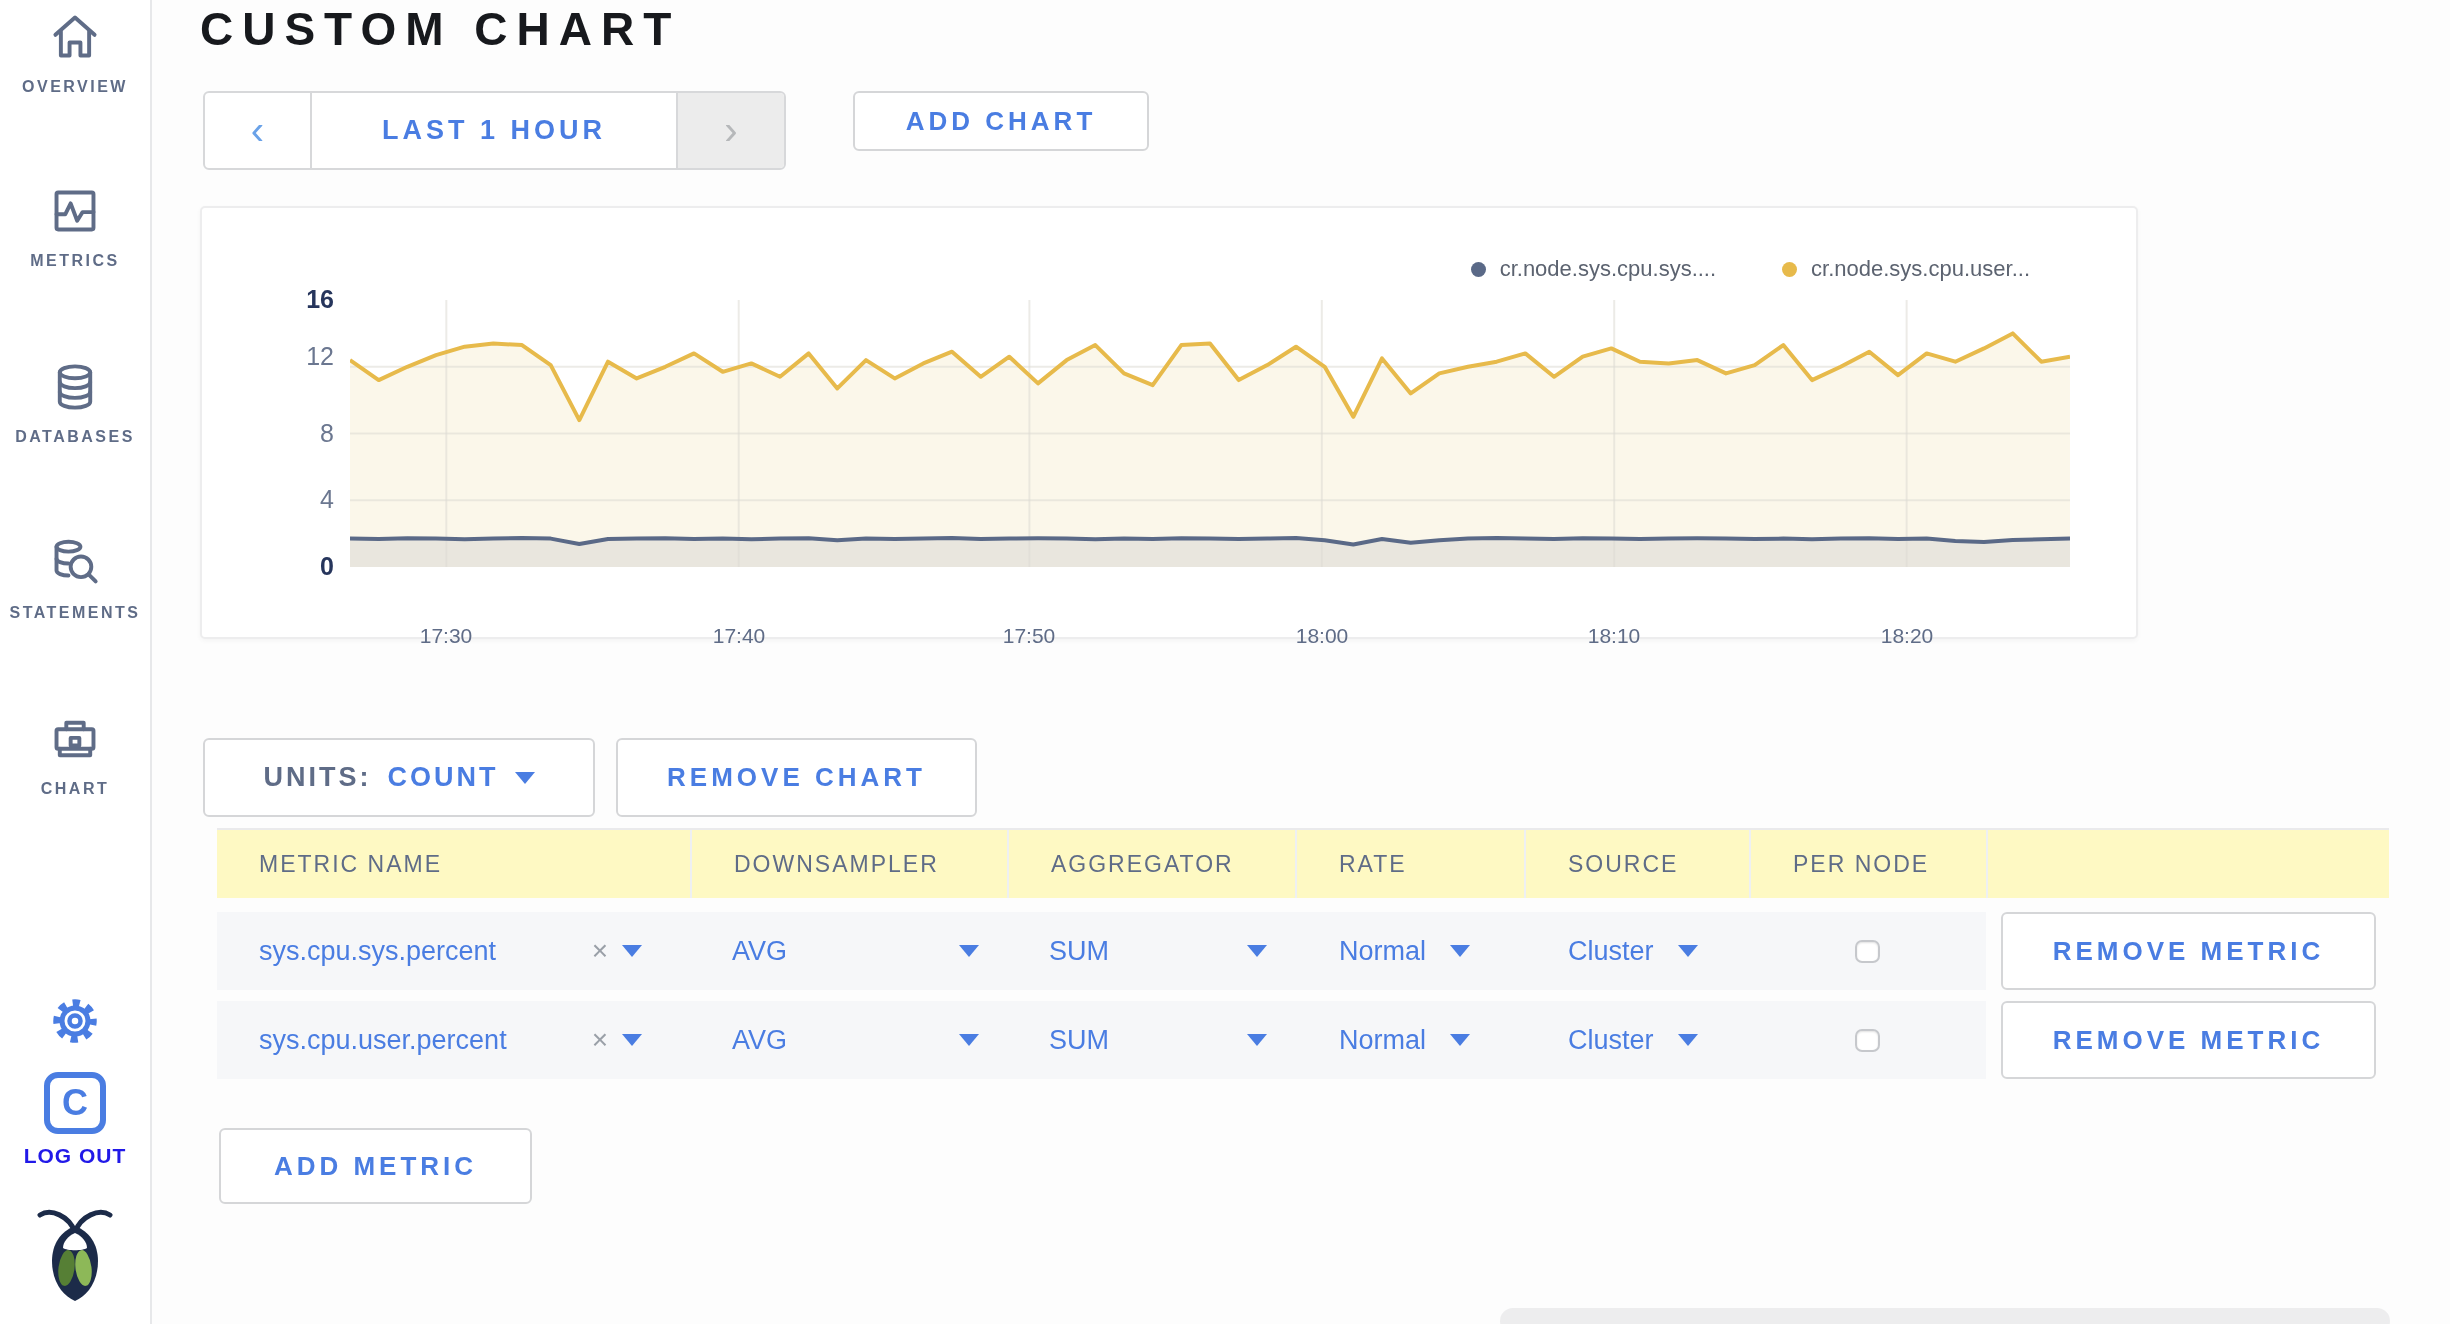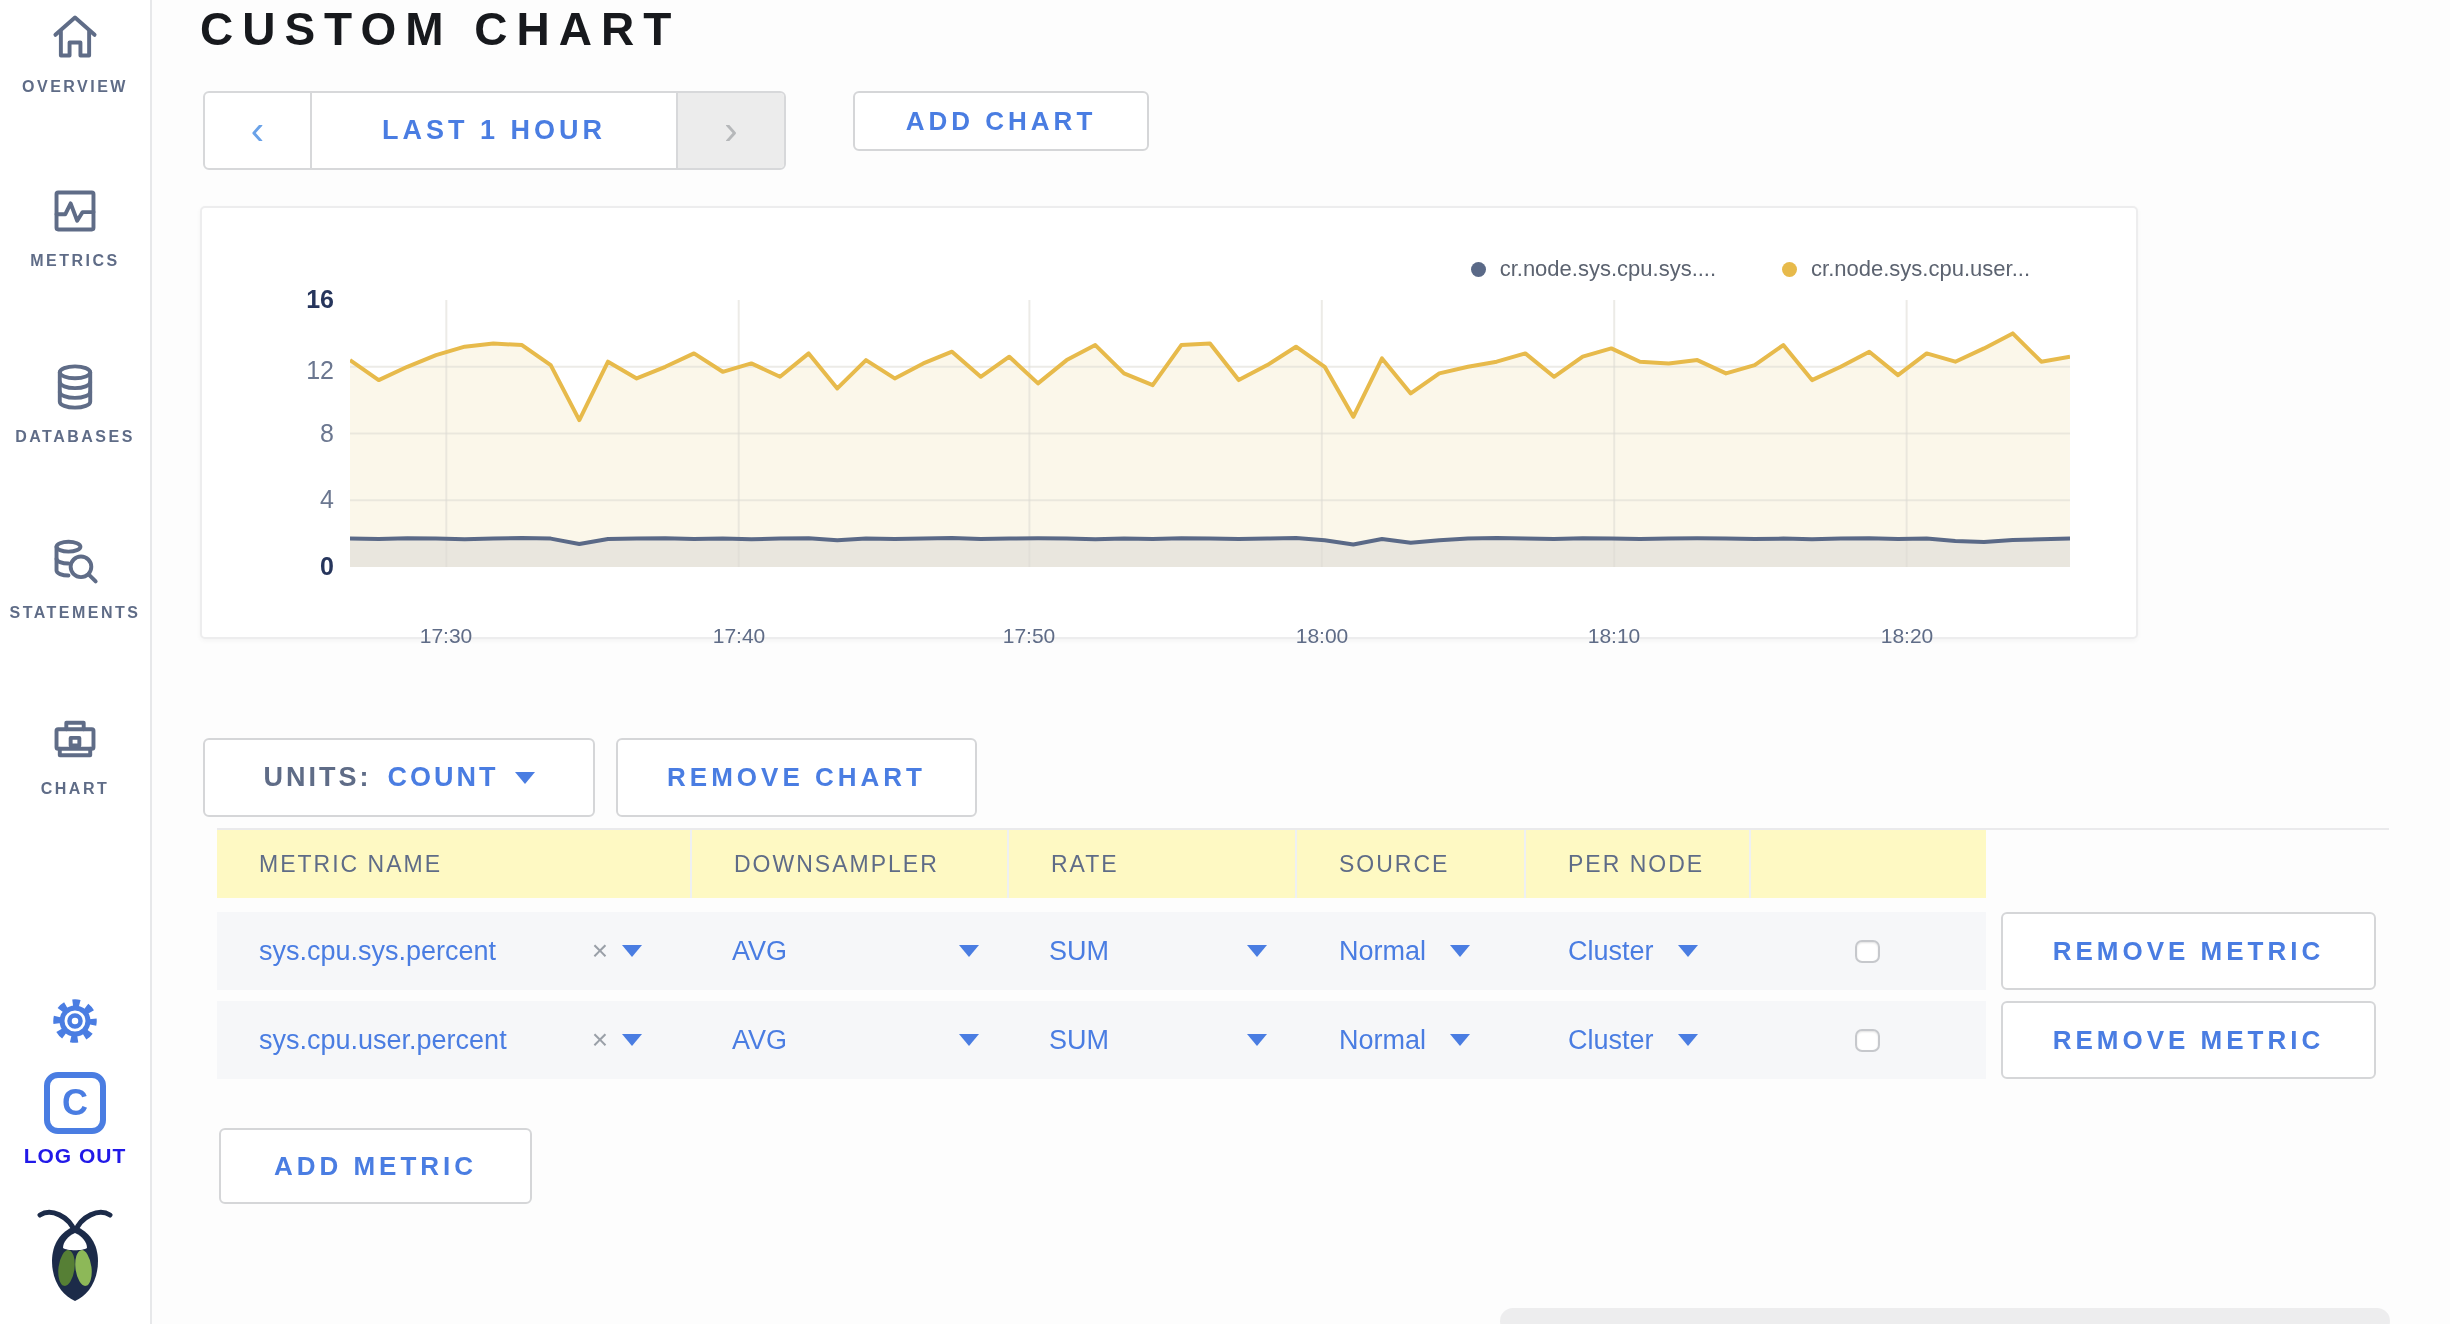--- a/index.html
+++ b/index.html
@@ -215,21 +215,21 @@
         <line x1="1556.6" y1="0" x2="1556.6" y2="267" stroke="#dddbd4" stroke-width="2" opacity="0.55"></line>
         <line x1="0" y1="200.25" x2="1720" y2="200.25" stroke="#dddbd4" stroke-width="2" opacity="0.55"></line>
         <line x1="0" y1="133.5" x2="1720" y2="133.5" stroke="#dddbd4" stroke-width="2" opacity="0.55"></line>
         <line x1="0" y1="66.75" x2="1720" y2="66.75" stroke="#dddbd4" stroke-width="2" opacity="0.55"></line>
        <path d="M0.0 60.1 L28.7 80.1 L57.3 66.8 L86.0 55.1 L114.7 46.7 L143.3 43.4 L172.0 45.1 L200.7 65.1 L229.3 120.1 L258.0 61.7 L286.7 78.4 L315.3 66.8 L344.0 53.4 L372.7 71.8 L401.3 63.4 L430.0 76.8 L458.7 53.4 L487.3 88.4 L516.0 60.1 L544.7 78.4 L573.3 63.4 L602.0 51.7 L630.7 76.8 L659.3 56.7 L688.0 83.4 L716.7 60.1 L745.3 45.1 L774.0 73.4 L802.7 85.1 L831.3 45.1 L860.0 43.4 L888.7 80.1 L917.3 65.1 L946.0 46.7 L974.7 66.8 L1003.3 116.8 L1032.0 58.4 L1060.7 93.4 L1089.3 73.4 L1118.0 66.8 L1146.7 61.7 L1175.3 53.4 L1204.0 76.8 L1232.7 56.7 L1261.3 48.4 L1290.0 61.7 L1318.7 63.4 L1347.3 60.1 L1376.0 73.4 L1404.7 65.1 L1433.3 45.1 L1462.0 80.1 L1490.7 66.8 L1519.3 51.7 L1548.0 75.1 L1576.7 53.4 L1605.3 61.7 L1634.0 48.4 L1662.7 33.4 L1691.3 61.7 L1720.0 56.7" fill="none" stroke="#e7ba4b" stroke-width="4" stroke-linejoin="round"></path>
        <path d="M0.0 238.6 L28.7 239.0 L57.3 238.3 L86.0 238.6 L114.7 239.3 L143.3 238.6 L172.0 238.0 L200.7 238.6 L229.3 244.0 L258.0 239.0 L286.7 238.6 L315.3 238.3 L344.0 239.0 L372.7 238.6 L401.3 239.3 L430.0 238.6 L458.7 238.3 L487.3 240.3 L516.0 238.6 L544.7 239.0 L573.3 238.6 L602.0 238.0 L630.7 239.0 L659.3 238.6 L688.0 238.3 L716.7 238.6 L745.3 239.3 L774.0 238.6 L802.7 239.0 L831.3 238.3 L860.0 238.6 L888.7 239.0 L917.3 238.6 L946.0 238.0 L974.7 240.3 L1003.3 244.5 L1032.0 239.0 L1060.7 242.8 L1089.3 240.3 L1118.0 238.6 L1146.7 238.0 L1175.3 238.6 L1204.0 239.0 L1232.7 238.3 L1261.3 238.6 L1290.0 239.0 L1318.7 238.6 L1347.3 238.3 L1376.0 238.6 L1404.7 239.0 L1433.3 238.6 L1462.0 239.3 L1490.7 238.6 L1519.3 238.3 L1548.0 239.0 L1576.7 238.6 L1605.3 241.0 L1634.0 242.0 L1662.7 240.0 L1691.3 239.3 L1720.0 238.6" fill="none" stroke="#5a6987" stroke-width="4" stroke-linejoin="round"></path>
      </svg>
     </div>
   <div id="axis-layer">
       <div class="ylabel strong" style="left:22px; top:77px">16</div>
-      <div class="ylabel" style="left:22px; top:148px">12</div>
+      <div class="ylabel" style="left:22px; top:134px">12</div>
       <div class="ylabel" style="left:22px; top:211px">8</div>
       <div class="ylabel" style="left:22px; top:277px">4</div>
       <div class="ylabel strong" style="left:22px; top:344px">0</div>
       <div class="xlabel" style="left:244px">17:30</div>
       <div class="xlabel" style="left:537px">17:40</div>
       <div class="xlabel" style="left:827px">17:50</div>
       <div class="xlabel" style="left:1120px">18:00</div>
       <div class="xlabel" style="left:1412px">18:10</div>
       <div class="xlabel" style="left:1705px">18:20</div>
     </div>
@@ -239,20 +239,21 @@
   <span class="units-label">UNITS:</span>
   <span class="units-value">COUNT</span>
   <span class="tri"></span>
 </div>
 <button class="btn remove-chart">REMOVE CHART</button>
 
 <div class="mtable">
   <div class="mhead">
     <div class="hcell">METRIC NAME</div>
     <div class="hcell">DOWNSAMPLER</div>
+    <div class="hcell">AGGREGATOR</div>
     <div class="hcell">RATE</div>
     <div class="hcell">SOURCE</div>
     <div class="hcell">PER NODE</div>
     <div class="hcell"></div>
   </div>
 
   <div class="mrow">
     <div class="cell cell-name">
       <span>sys.cpu.sys.percent</span>
       <span class="name-right">

